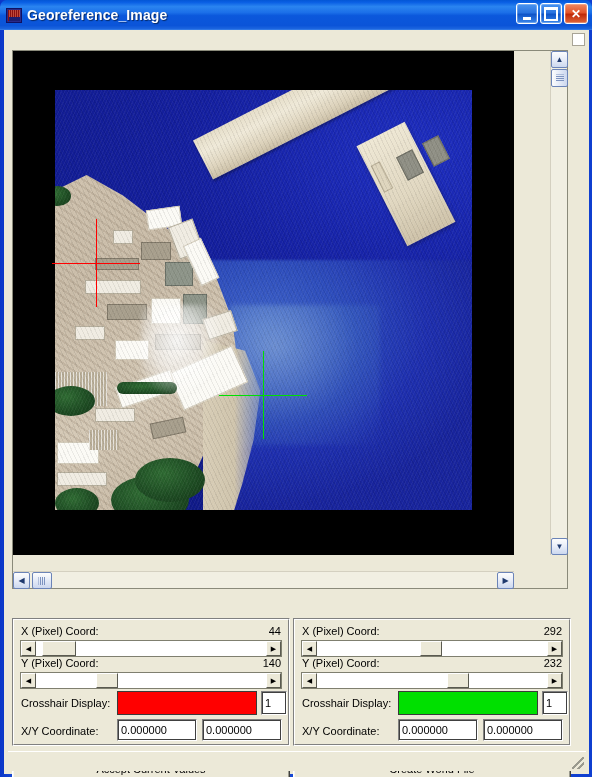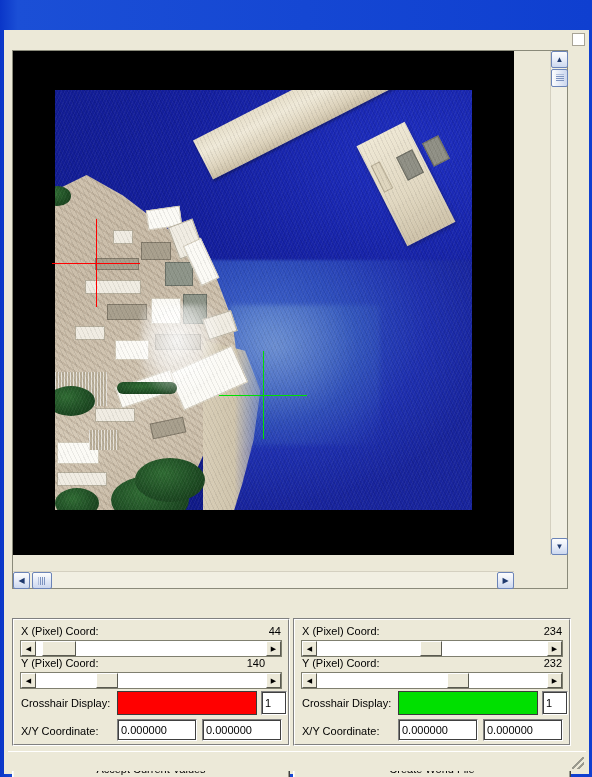--- a/index.html
+++ b/index.html
@@ -390,20 +390,35 @@
     right: 4px; top: 3px; width: 13px; height: 13px;
     background: #ffffff;
     border: 1px solid #a8a496;
   }
 </style>
 </head>
 <body>
 
 <div class="window">
 
+  <div class="titlebar">
+    <div class="title-icon"></div>
+    <div class="title-text">Georeference_Image</div>
+    <div class="win-btns">
+      <div class="wbtn min">
+          <span class="glyph"></span>
+        </div>
+      <div class="wbtn max">
+          <span class="glyph"></span>
+        </div>
+      <div class="wbtn close">
+          <span class="glyph">✕</span>
+        </div>
+    </div>
+  </div>
 
   <div class="client">
 
     <div class="topnub"></div>
 
     <div class="canvas-panel">
       <div class="canvas-black">
 
         <div class="photo">
           <div class="sea-deep"></div>
@@ -496,21 +511,21 @@
       <span class="row-label" style="left:8px; top:6px;">X (Pixel) Coord:</span>
       <span class="row-value" style="right:8px; top:6px;">44</span>
 
       <div class="slider" style="left:7px; top:21px; width:262px;">
         <div class="sl-arrow" style="left:0;">◀</div>
         <div class="sl-thumb" style="left:21px; width:34px;"></div>
         <div class="sl-arrow" style="right:0;">▶</div>
       </div>
 
       <span class="row-label" style="left:8px; top:38px;">Y (Pixel) Coord:</span>
-      <span class="row-value" style="right:24px; top:38px;">140</span>
+      <span class="row-value" style="right:8px; top:38px;">140</span>
 
       <div class="slider" style="left:7px; top:53px; width:262px;">
         <div class="sl-arrow" style="left:0;">◀</div>
         <div class="sl-thumb" style="left:75px; width:22px;"></div>
         <div class="sl-arrow" style="right:0;">▶</div>
       </div>
 
       <span class="row-label" style="left:8px; top:78px;">Crosshair Display:</span>
       <div class="swatch" id="sw1" style="left: 104px; top: 72px; width: 140px; height: 24px; background: rgb(255, 0, 0);"></div>
       <div class="tinput" style="left:248px; top:72px; width:26px; height:24px;">
@@ -521,21 +536,21 @@
       <div class="tinput" style="left:104px; top:100px; width:80px; height:22px;">
         <span>0.000000</span>
       </div>
       <div class="tinput" style="left:189px; top:100px; width:80px; height:22px;">
         <span>0.000000</span>
       </div>
     </div>
 
     <div class="group" style="left:289px; top:588px; width:278px; height:128px;">
       <span class="row-label" style="left:8px; top:6px;">X (Pixel) Coord:</span>
-      <span class="row-value" style="right:8px; top:6px;">234</span>
+      <span class="row-value" style="right:8px; top:6px;">292</span>
 
       <div class="slider" style="left:7px; top:21px; width:262px;">
         <div class="sl-arrow" style="left:0;">◀</div>
         <div class="sl-thumb" style="left:118px; width:22px;"></div>
         <div class="sl-arrow" style="right:0;">▶</div>
       </div>
 
       <span class="row-label" style="left:8px; top:38px;">Y (Pixel) Coord:</span>
       <span class="row-value" style="right:8px; top:38px;">232</span>
 

